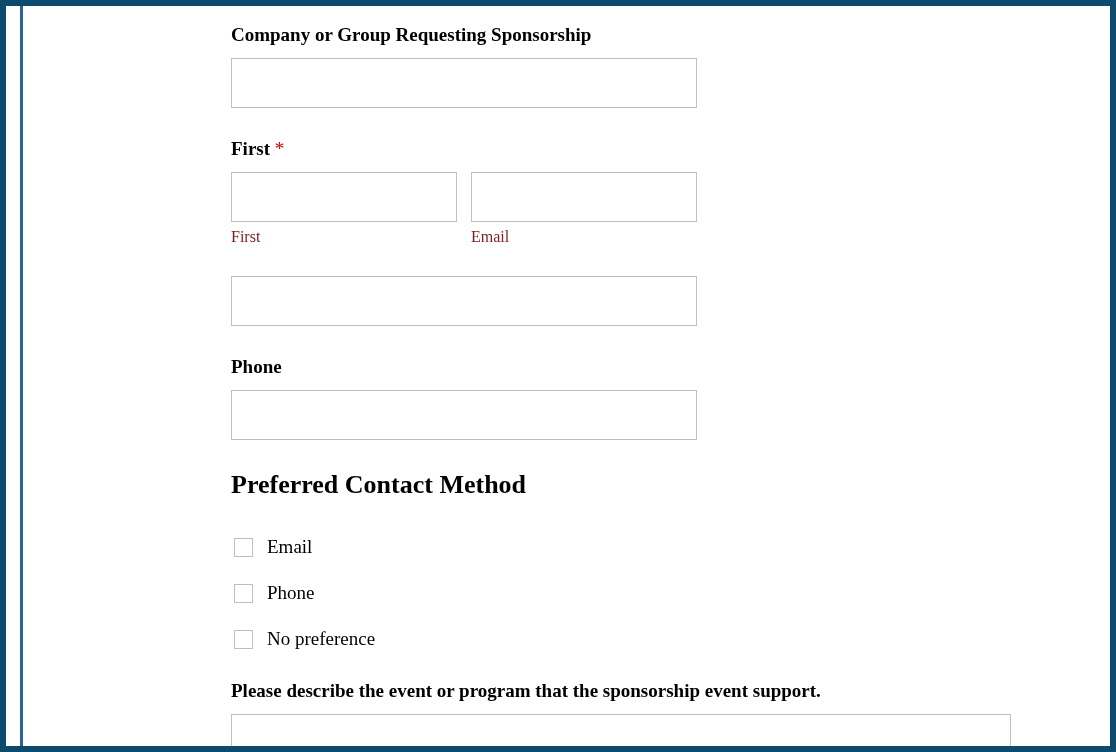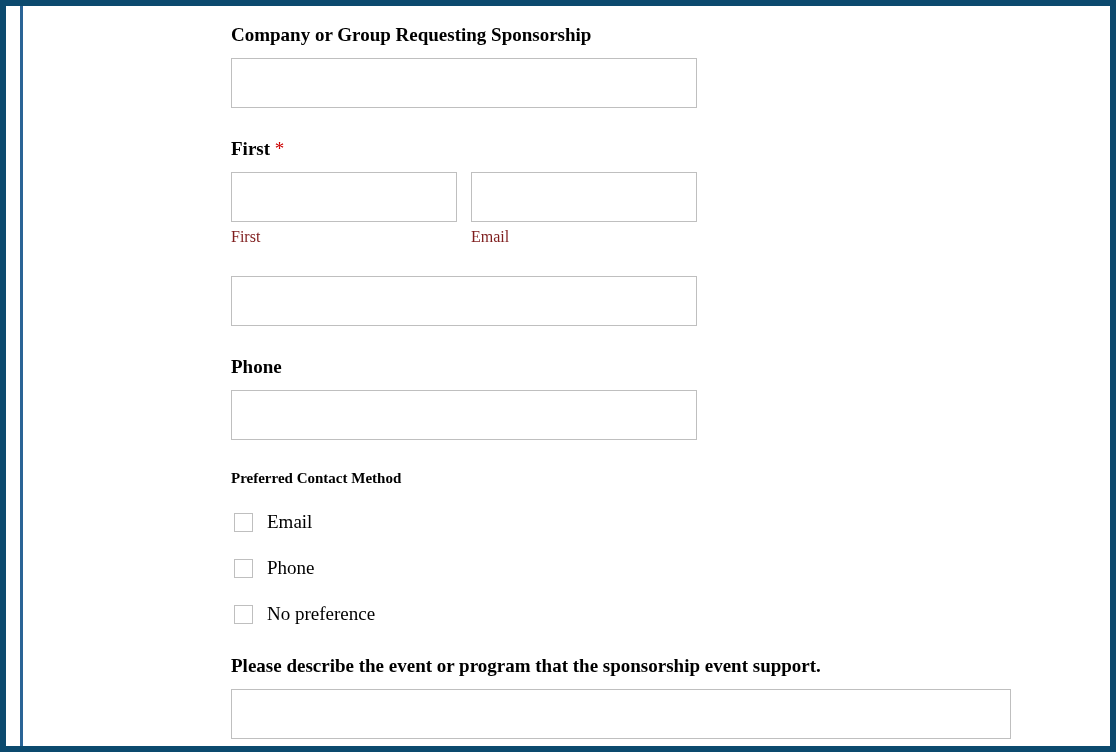--- a/index.html
+++ b/index.html
@@ -96,22 +96,22 @@
   .wide-input {
     width: 780px;
     height: 50px;
     border: 1px solid #bfbfbf;
     padding: 8px 10px;
     font-size: 16px;
     font-family: inherit;
   }
   .section-label {
     font-weight: bold;
-    font-size: 15px;
-    margin-bottom: 24px;
+    font-size: 26px;
+    margin-bottom: 36px;
     color: #000;
   }
 </style>
 </head>
 <body>
 
 <div class="page-wrapper">
   <div class="accent-bar"></div>
   <div class="form-content">
 

